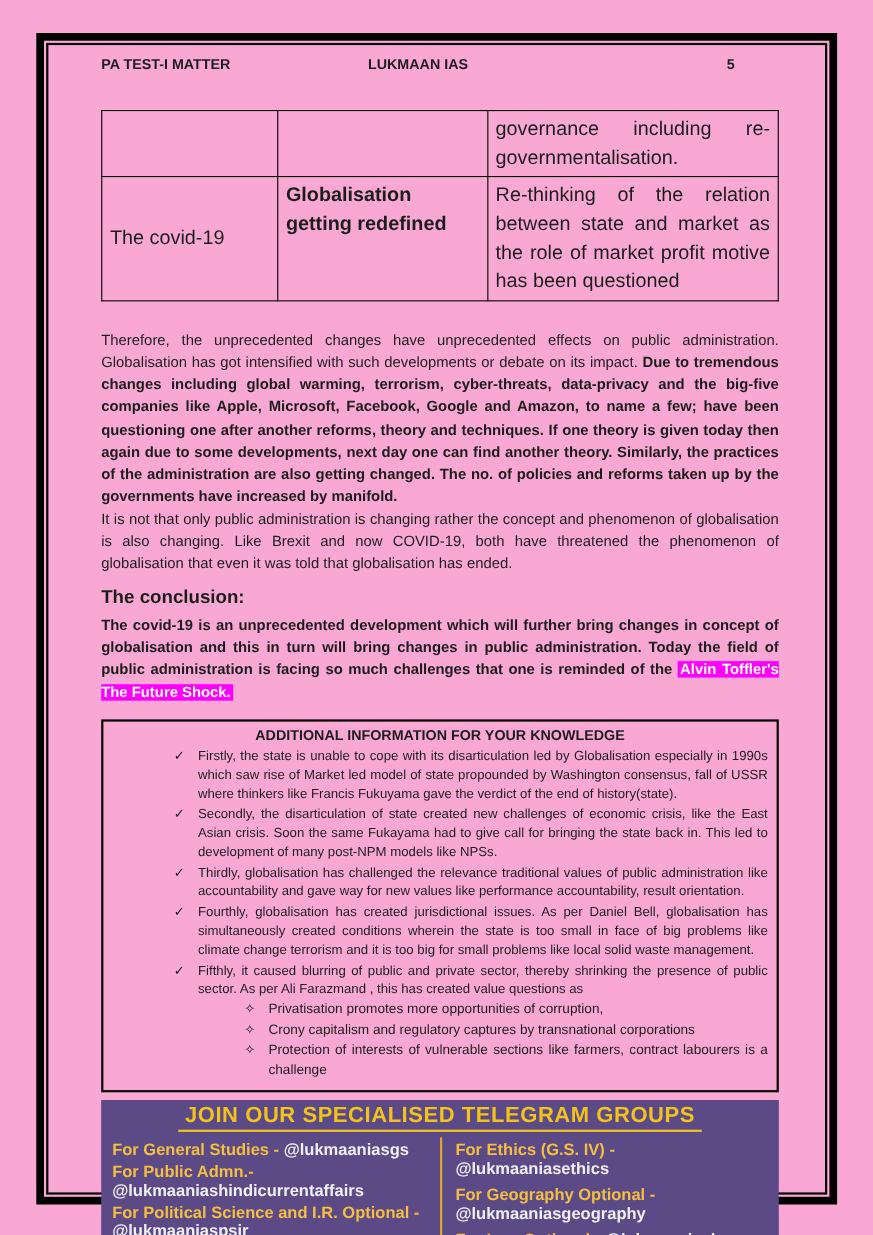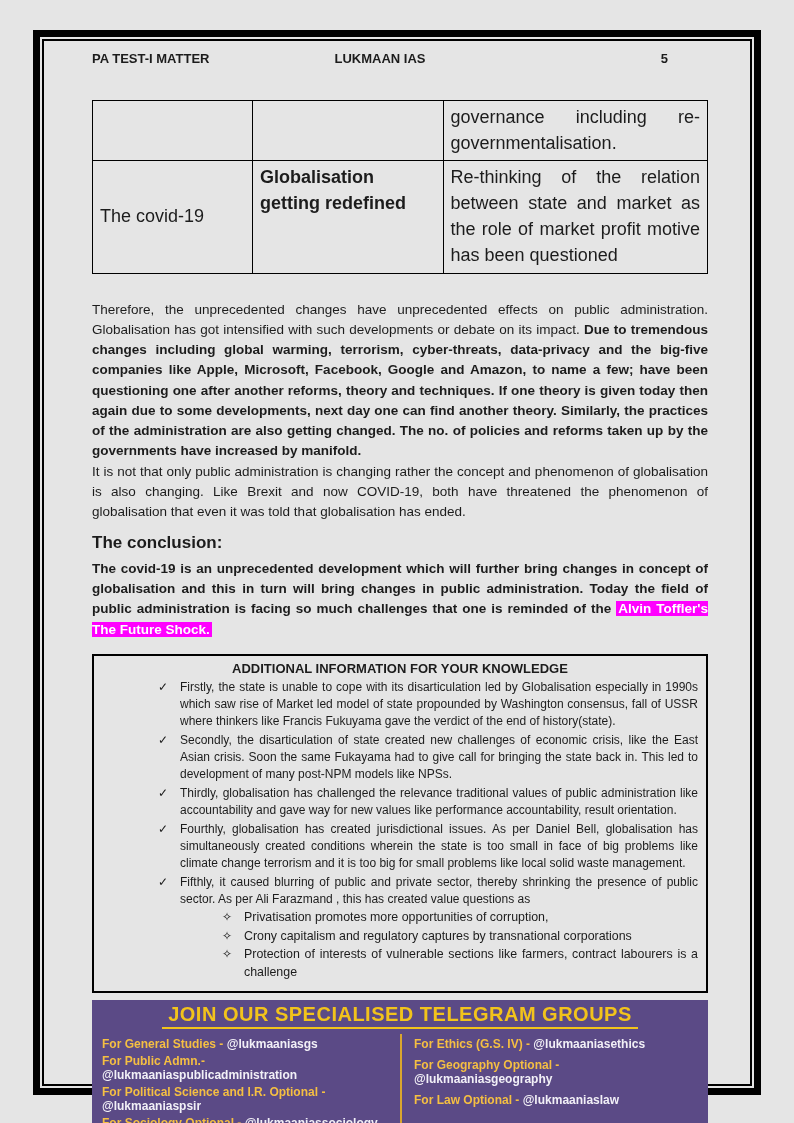--- a/index.html
+++ b/index.html
@@ -1,18 +1,18 @@
 <!DOCTYPE html>
 <html><head>
 <meta charset="utf-8">
 <style>
   * { box-sizing: border-box; }
   html,body { margin:0; padding:0; background:#ffffff; }
   .page {
-    width:794px; height:1123px; position:relative; background:#e5e5e5;
+    width:794px; height:1123px; position:relative; background:#f9a8d4;
     font-family:"Liberation Sans", sans-serif; color:#1c1c1c; overflow:hidden;
   }
   .frame-outer {
     position:absolute; left:33px; top:30px; width:728px; height:1065px;
     border:7px solid #000; padding:2px;
   }
   .frame-inner {
     width:100%; height:100%; border:2px solid #000;
     padding:8px 42px 0 48px;
   }
@@ -51,21 +51,21 @@
   
   .banner { margin-top:7px; background:#5b4a86; padding:3px 10px 9px 10px; }
   .banner-title-wrap { text-align:center; }
   .banner-title {
     display:inline-block; color:#f2c31b; font-weight:bold; font-size:20px;
     letter-spacing:0.5px; border-bottom:2px solid #f2c31b; padding:0 6px 1px 6px;
   }
   .banner-cols { display:flex; margin-top:5px; }
   .bcol { width:50%; }
   .bcol.rightcol { border-left:2px solid #d9a62e; padding-left:12px; }
-  .bitem { font-size:12px; font-weight:bold; color:#f2f0f7; margin-top:3px; }
+  .bitem { font-size:15px; font-weight:bold; color:#f2f0f7; margin-top:3px; }
   .bcol.rightcol .bitem { margin-top:7px; }
   .bcol.rightcol .bitem:first-child { margin-top:3px; }
   .bitem .lbl { color:#f5bf42; }
 </style>
 </head>
 <body>
 
 <div class="page">
   <div class="frame-outer">
     <div class="frame-inner">
@@ -136,21 +136,21 @@
         </div>
       </div>
 
       <div class="banner">
         <div class="banner-title-wrap">
           <span class="banner-title">JOIN OUR SPECIALISED TELEGRAM GROUPS</span>
         </div>
         <div class="banner-cols">
           <div class="bcol">
             <div class="bitem"><span class="lbl">For General Studies - </span><span class="hnd">@lukmaaniasgs</span></div>
-            <div class="bitem"><span class="lbl">For Public Admn.- </span><span class="hnd">@lukmaaniaspublicadministration</span></div>
+            <div class="bitem"><span class="lbl">For Public Admn.- </span><span class="hnd">@lukmaaniashindicurrentaffairs</span></div>
             <div class="bitem"><span class="lbl">For Political Science and I.R. Optional - </span><span class="hnd">@lukmaaniaspsir</span></div>
             <div class="bitem"><span class="lbl">For Sociology Optional - </span><span class="hnd">@lukmaaniassociology</span></div>
             <div class="bitem"><span class="lbl">Other Optional- </span><span class="hnd">@lukmaaniassociology</span></div>
           </div>
           <div class="bcol rightcol">
             <div class="bitem"><span class="lbl">For Ethics (G.S. IV) - </span><span class="hnd">@lukmaaniasethics</span></div>
             <div class="bitem"><span class="lbl">For Geography Optional - </span><span class="hnd">@lukmaaniasgeography</span></div>
             <div class="bitem"><span class="lbl">For Law Optional - </span><span class="hnd">@lukmaaniaslaw</span></div>
           </div>
         </div>

